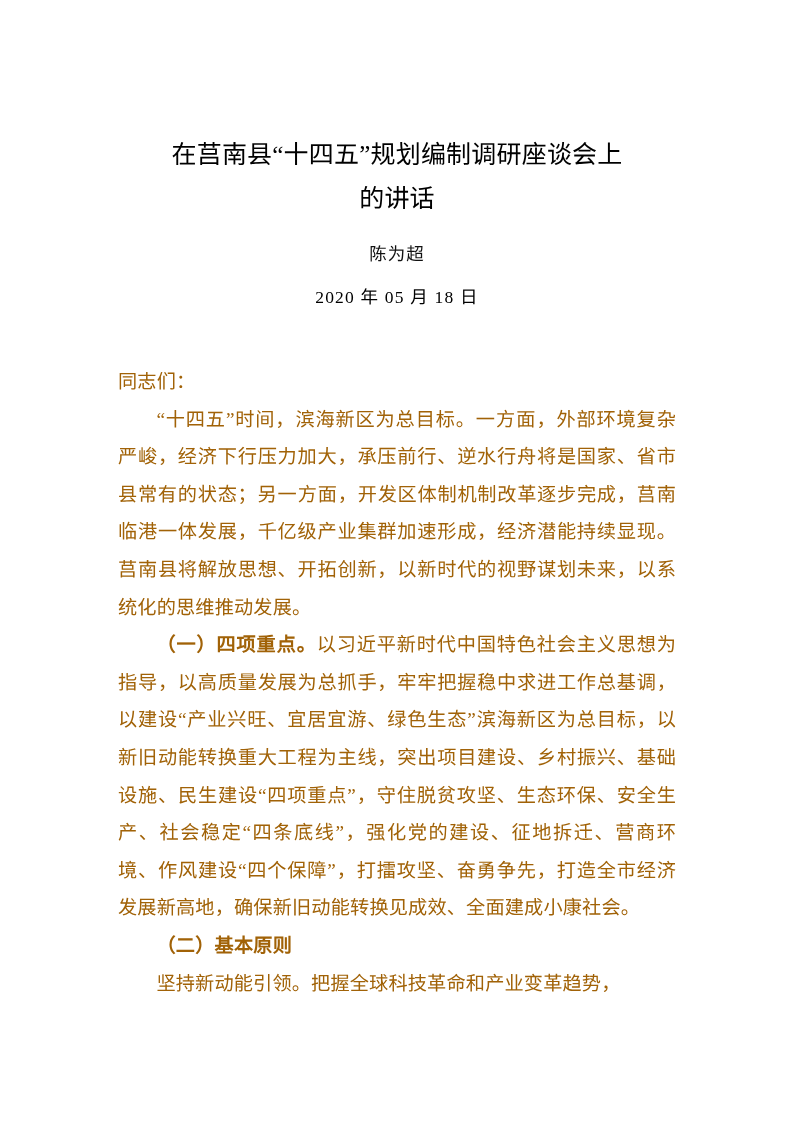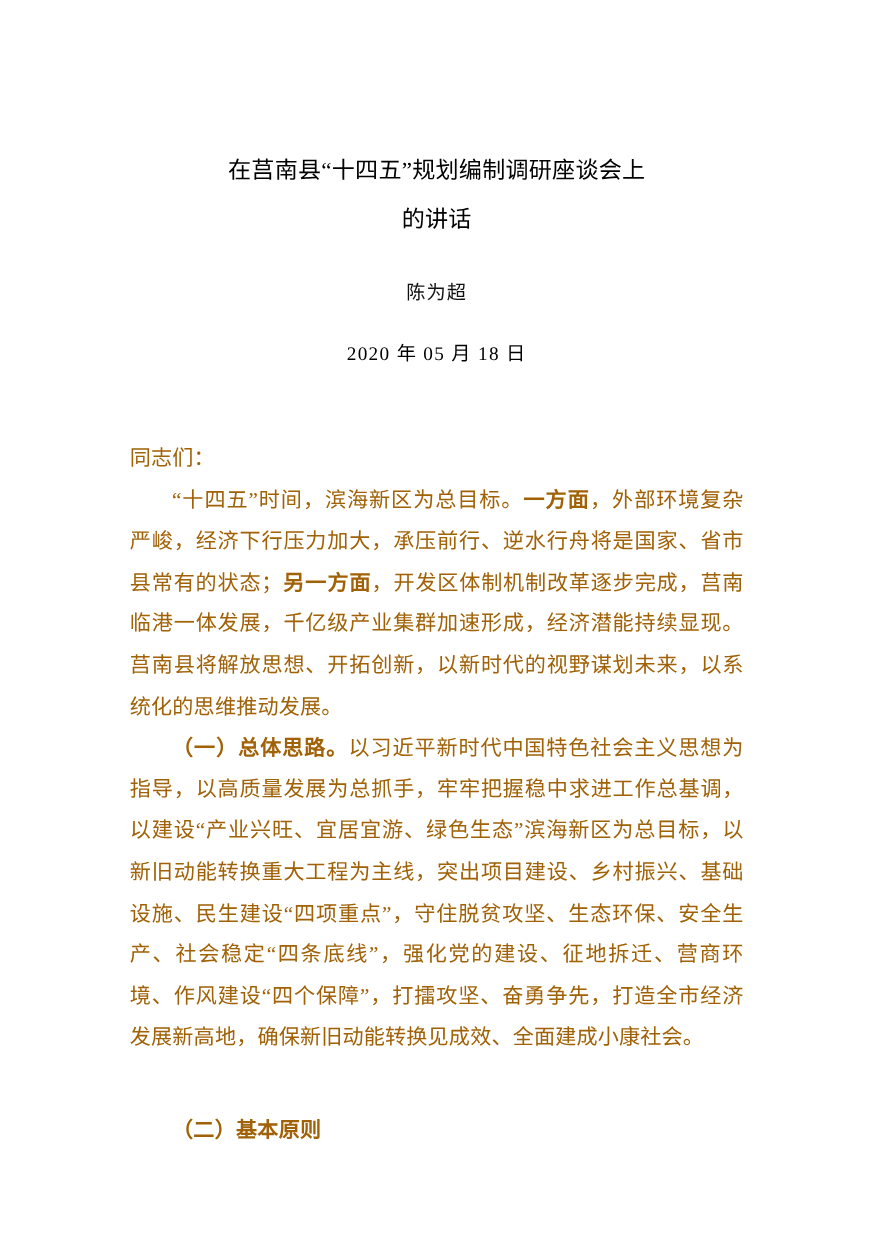--- a/index.html
+++ b/index.html
@@ -34,47 +34,47 @@
     width: 558px;
   }
 
   
   .title-block {
     padding-top: 133px;
   }
 
   .doc-title {
     font-family: "Liberation Serif", "DejaVu Serif", serif;
-    font-size: 21px;
+    font-size: 25px;
     line-height: 44px;
     font-weight: normal;
     text-align: center;
     letter-spacing: 0.2px;
     margin: 0;
     color: #000;
   }
 
   .doc-author {
     font-family: "Liberation Serif", "DejaVu Serif", serif;
     font-size: 17.5px;
     line-height: 26px;
     font-weight: normal;
     text-align: center;
-    margin: 12px;
+    margin: 0;
     padding-top: 20px;
     letter-spacing: 1px;
     color: #111;
   }
 
   .doc-date {
     font-family: "Liberation Serif", "DejaVu Serif", serif;
     font-size: 17.5px;
     line-height: 26px;
     text-align: center;
-    margin: 12px;
+    margin: 0;
     padding-top: 17px;
     letter-spacing: 1.2px;
     color: #000;
   }
 
   
   .body-block {
     padding-top: 53px;
   }
 
@@ -95,26 +95,25 @@
   }
 
   
   .para.indent {
     text-indent: 38.4px;
   }
 
   
   .para.heading-line {
     text-indent: 38.4px;
-    margin-top: 47px;
   }
 
   
   .emph {
-    font-weight: bold;
+    font-weight: normal;
     letter-spacing: 0.3px;
   }
 
   
   .section-label {
     font-family: "Liberation Sans", "DejaVu Sans", sans-serif;
     font-weight: bold;
     letter-spacing: 0.2px;
   }
 </style>
@@ -137,22 +136,23 @@
       <p class="doc-date">2020 年 05 月 18 日</p>
 
     </div>
 
     <div class="body-block">
 
       <p class="para salutation">同志们：</p>
 
       <p class="para indent"><span>“十四五”时间，滨海新区为总目标。</span><span class="emph">一方面</span><span>，外部环境复杂严峻，经济下行压力加大，承压前行、逆水行舟将是国家、省市县常有的状态；</span><span class="emph">另一方面</span><span>，开发区体制机制改革逐步完成，莒南临港一体发展，千亿级产业集群加速形成，经济潜能持续显现。莒南县将解放思想、开拓创新，以新时代的视野谋划未来，以系统化的思维推动发展。</span></p>
 
-      <p class="para indent"><span class="section-label">（一）总体思路。</span><span>以习近平新时代中国特色社会主义思想为指导，以高质量发展为总抓手，牢牢把握稳中求进工作总基调，以建设“产业兴旺、宜居宜游、绿色生态”滨海新区为总目标，以新旧动能转换重大工程为主线，突出项目建设、乡村振兴、基础设施、民生建设“四项重点”，守住脱贫攻坚、生态环保、安全生产、社会稳定“四条底线”，强化党的建设、征地拆迁、营商环境、作风建设“四个保障”，打擂攻坚、奋勇争先，打造全市经济发展新高地，确保新旧动能转换见成效、全面建成小康社会。</span></p>
+      <p class="para indent"><span class="section-label">（一）四项重点。</span><span>以习近平新时代中国特色社会主义思想为指导，以高质量发展为总抓手，牢牢把握稳中求进工作总基调，以建设“产业兴旺、宜居宜游、绿色生态”滨海新区为总目标，以新旧动能转换重大工程为主线，突出项目建设、乡村振兴、基础设施、民生建设“四项重点”，守住脱贫攻坚、生态环保、安全生产、社会稳定“四条底线”，强化党的建设、征地拆迁、营商环境、作风建设“四个保障”，打擂攻坚、奋勇争先，打造全市经济发展新高地，确保新旧动能转换见成效、全面建成小康社会。</span></p>
 
       <p class="para heading-line"><span class="section-label">（二）基本原则</span></p>
 
+      <p class="para indent">坚持新动能引领。把握全球科技革命和产业变革趋势，</p>
 
     </div>
 
   </div>
 
 </div>
 
 </body></html>

